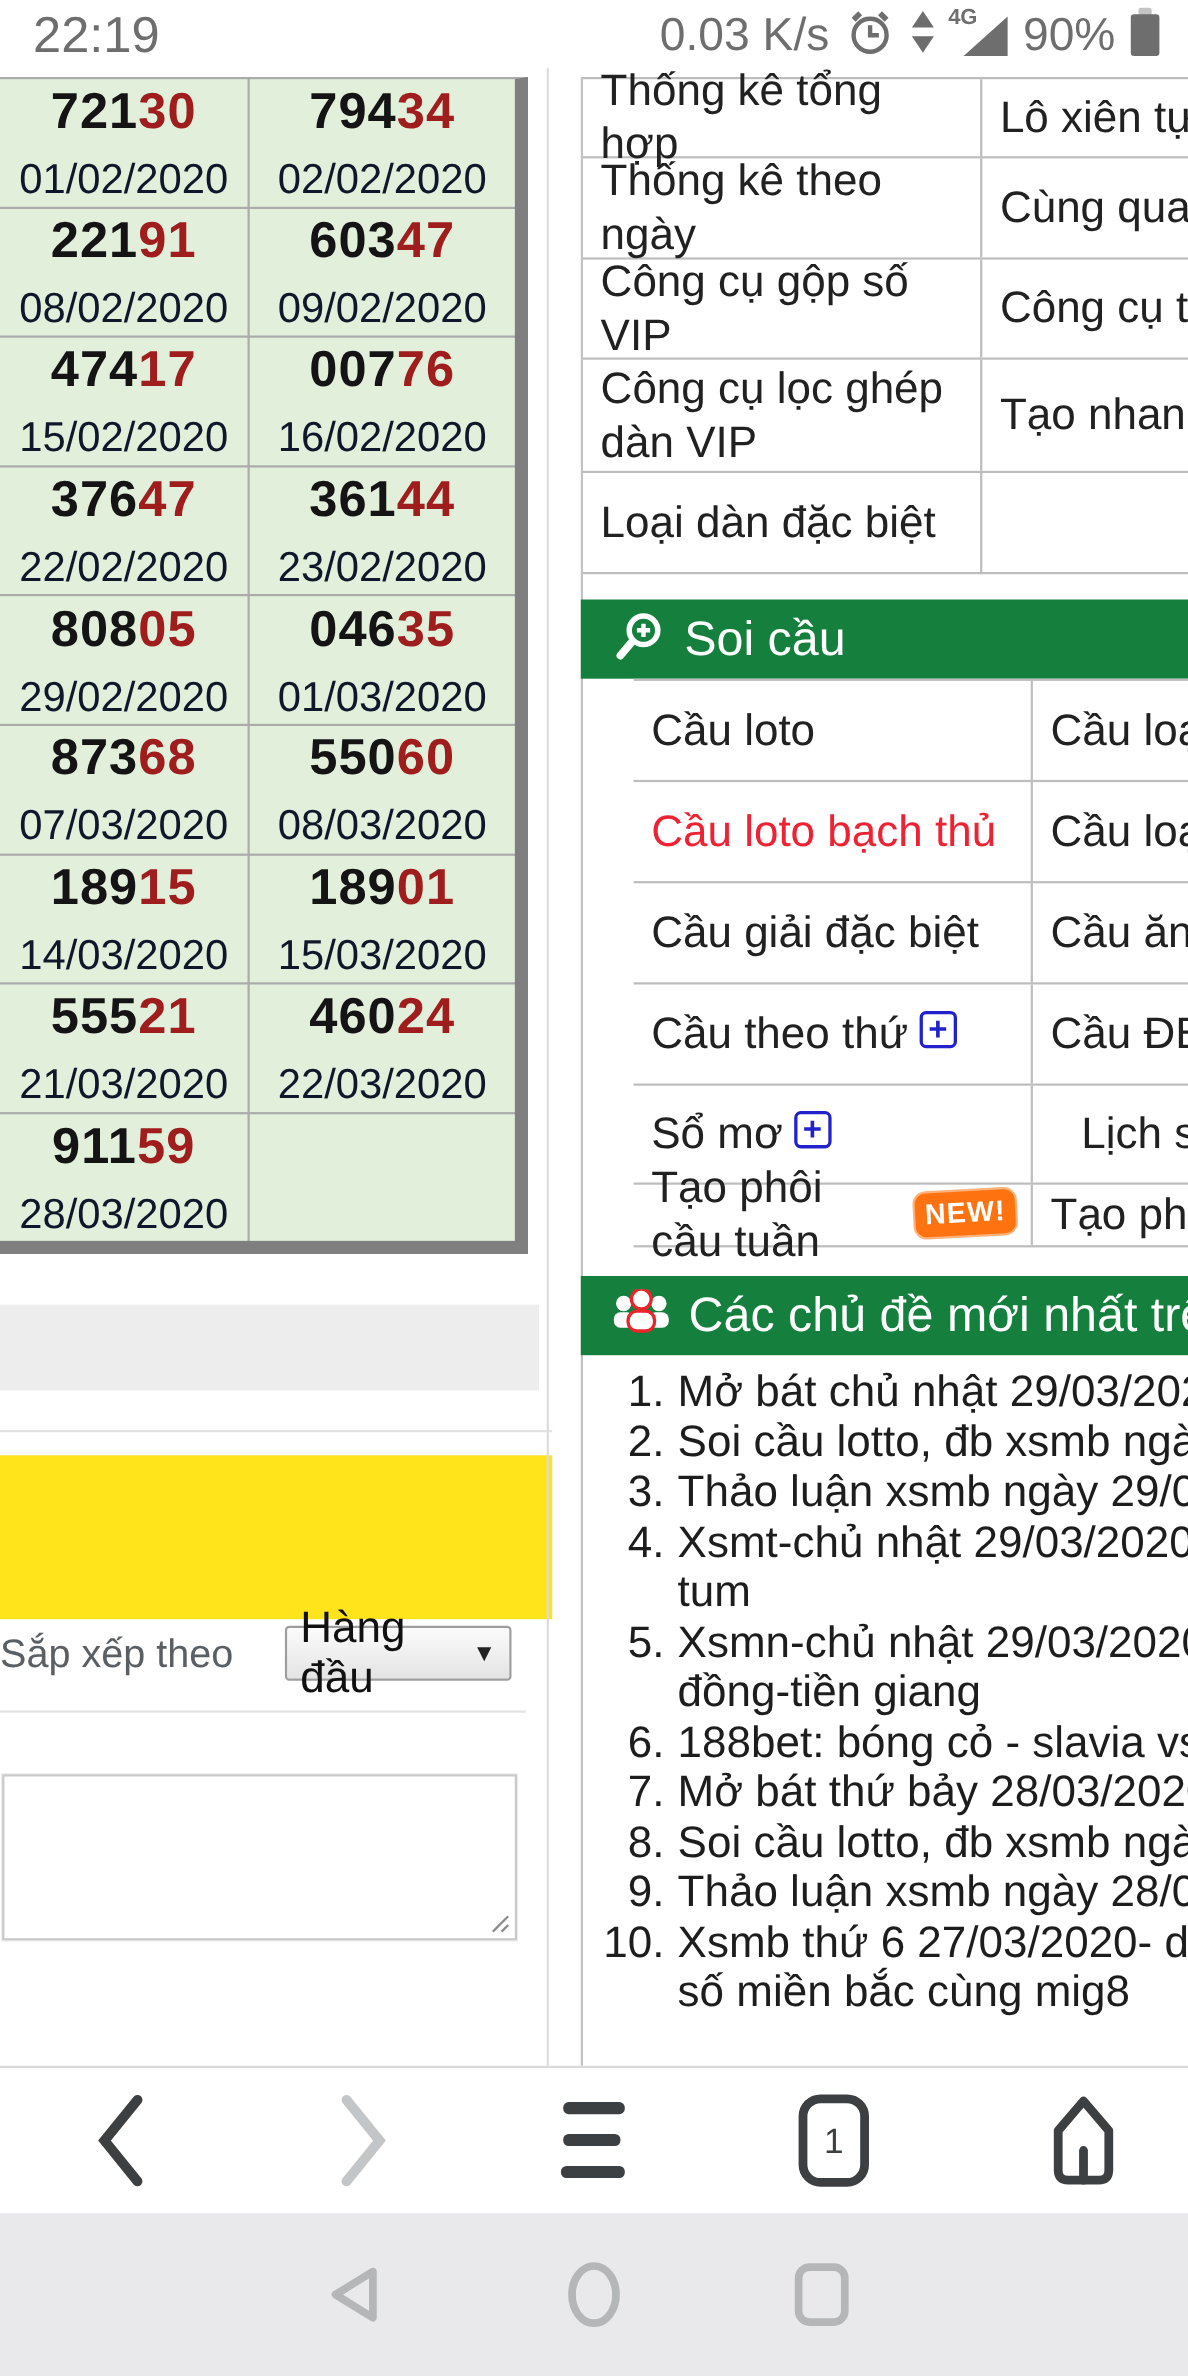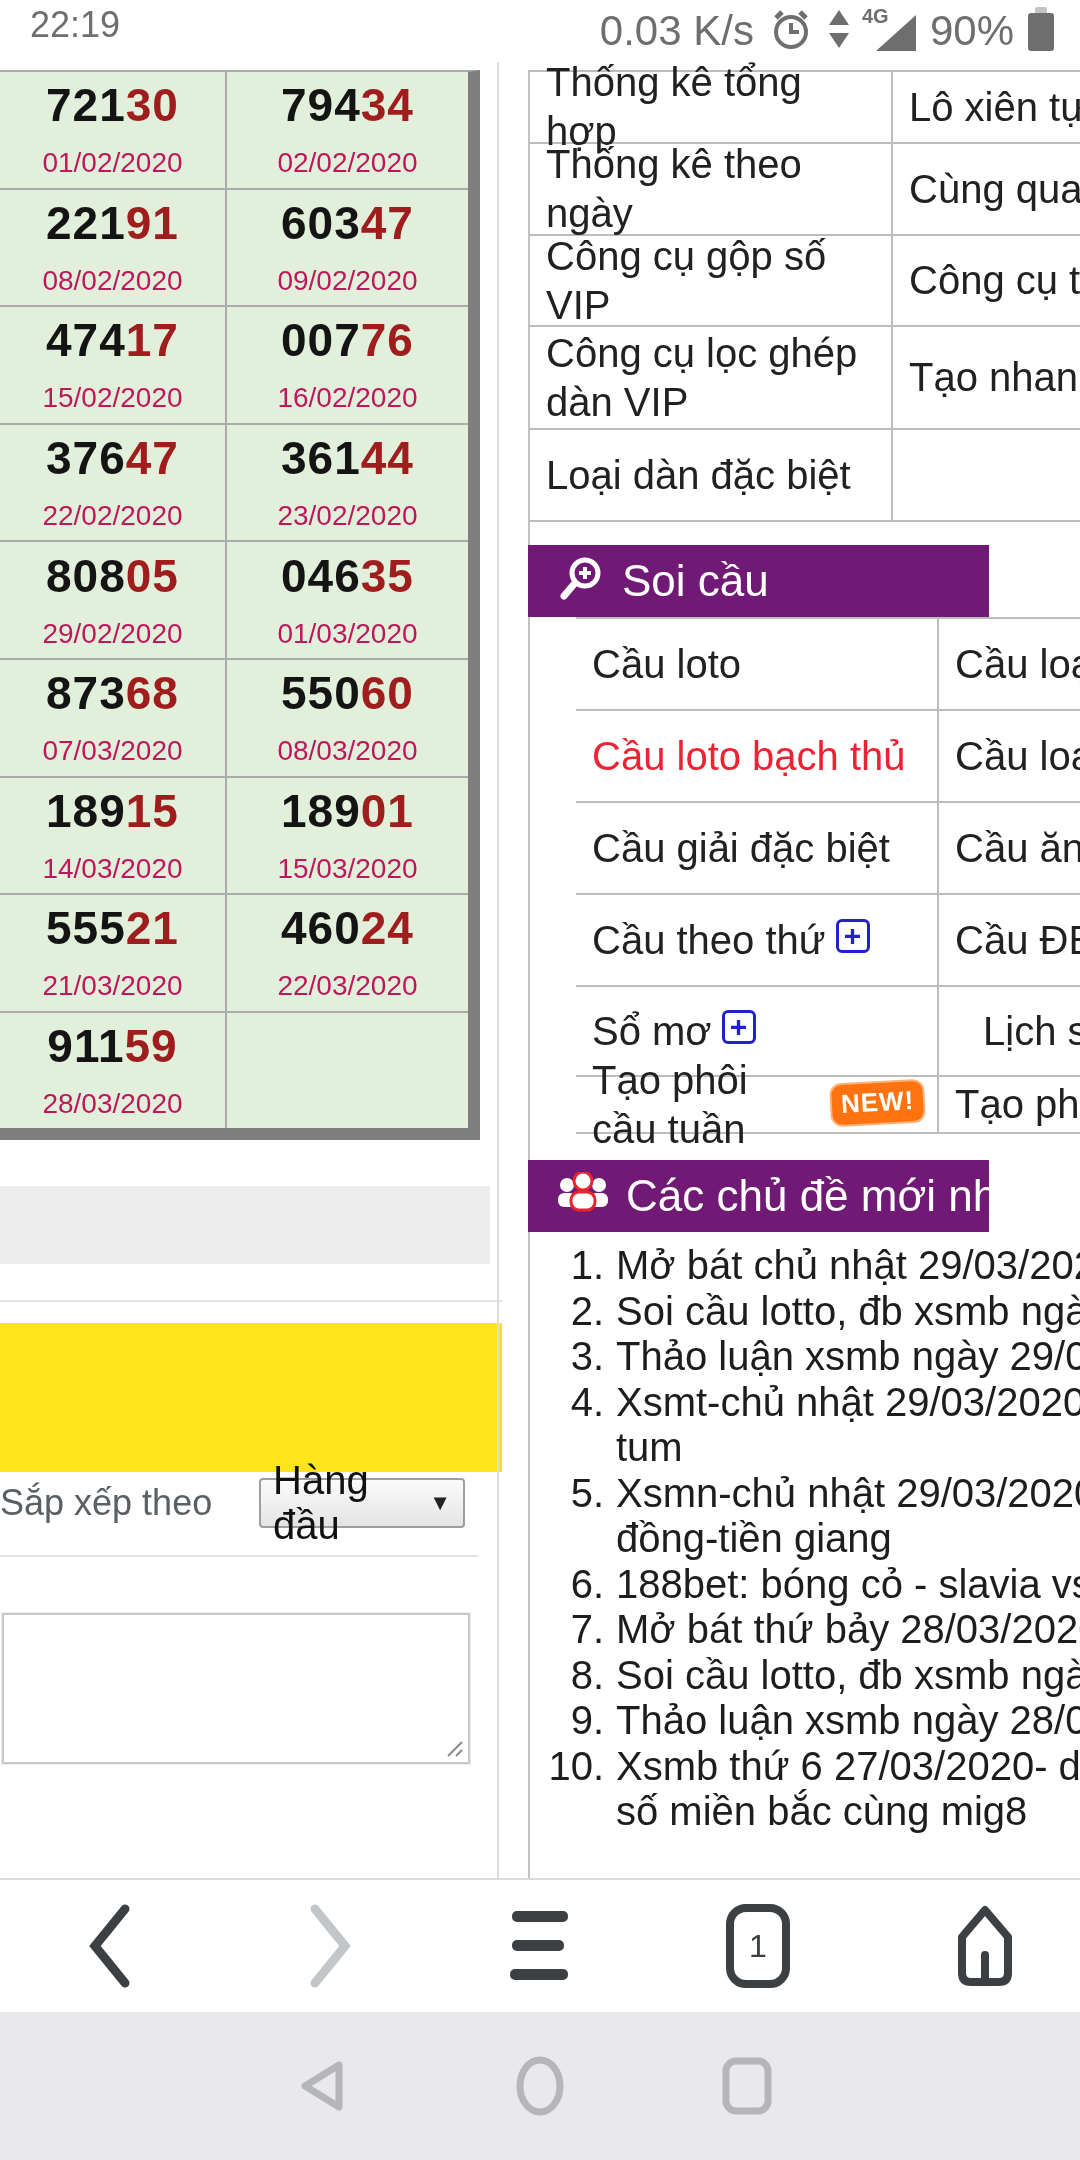--- a/index.html
+++ b/index.html
@@ -1,57 +1,57 @@
 <!DOCTYPE html>
 <html><head>
 <meta charset="utf-8">
 <style>
   html,body{margin:0;padding:0;}
   body{width:1080px;height:2160px;overflow:hidden;background:#fff;
        font-family:"Liberation Sans","DejaVu Sans",sans-serif;position:relative;}
   .abs{position:absolute;}
   
   .status-bar{left:0;top:0;width:1080px;height:62px;background:#fff;color:#6e6e6e;}
-  .sb-time{left:30px;top:4px;font-size:36px;}
+  .sb-time{left:30px;top:4px;font-size:46px;}
   .sb-right{right:26px;top:0;height:62px;display:flex;align-items:center;gap:14px;color:#6e6e6e;}
   .sb-speed,.sb-pct{font-size:42px;}
   .sig-wrap{position:relative;width:52px;height:44px;}
   .sig-4g{position:absolute;left:-2px;top:-4px;font-size:20px;font-weight:700;color:#6e6e6e;}
   .sig-tri{position:absolute;right:0;bottom:2px;width:0;height:0;border-left:40px solid transparent;border-bottom:36px solid #6e6e6e;}
   .battery{position:relative;width:26px;height:40px;margin-top:4px;}
   .batt-nub{position:absolute;left:7px;top:-6px;width:12px;height:7px;background:#c4c4c4;border-radius:2px;}
   .batt-body{position:absolute;left:0;top:0;width:26px;height:38px;background:#6e6e6e;border-radius:3px;}
   
   .lotto{left:0;top:70px;border-top:2px solid #ababab;border-right:12px solid #7f7f7f;border-bottom:12px solid #7f7f7f;
          background:#ababab;display:grid;grid-template-columns:225px 241px;grid-auto-rows:115.6px;gap:2px;width:468px;}
   .lotto-cell{background:#e2efdb;display:flex;flex-direction:column;align-items:center;justify-content:center;gap:5px;}
   .lotto-num{font-size:46px;font-weight:700;color:#141414;letter-spacing:1px;line-height:1;}
   .lotto-num .red{color:#a01d1d;}
-  .lotto-date{font-size:28px;color:#be185d;line-height:1;margin-top:16px;}
+  .lotto-date{font-size:38px;color:#0f172a;line-height:1;margin-top:16px;}
   
   .gray-bar{left:0;top:1186px;width:490px;height:78px;background:#ededed;}
   .hline{background:#e2e2e2;height:2px;}
   .yellow-ad{left:0;top:1323px;width:502px;height:149px;background:#ffe41c;}
   .sort-label{left:0;top:1478px;width:247px;height:50px;line-height:50px;text-align:left;font-size:36px;color:#5a5f64;}
   .select-box{left:259px;top:1478px;width:206px;height:50px;border:2px solid #9e9e9e;border-radius:4px;
       background:linear-gradient(#fbfbfb,#e4e4e4);display:flex;align-items:center;padding:0 12px;box-sizing:border-box;}
   .select-box .val{font-size:40px;color:#111;flex:1;}
   .select-box .arr{font-size:22px;color:#222;}
   .ta{left:2px;top:1613px;width:464px;height:147px;border:2px solid #c9c9c9;background:#fff;box-shadow:0 0 0 1px #ececec;}
   .ta svg{position:absolute;right:2px;bottom:2px;}
   .vdiv{left:497px;top:62px;width:2px;height:1816px;background:#dcdcdc;}
   .rp-border{left:528px;top:70px;width:2px;height:1808px;background:#c2c2c2;}
   .bottom-line{left:0;top:1878px;width:1080px;height:2px;background:#dadada;}
   
   .menu-table{left:530px;top:70px;width:550px;border-top:2px solid #bdbdbd;}
   .m-row{display:flex;border-bottom:2px solid #bdbdbd;}
   .m-left{width:363px;border-right:2px solid #bdbdbd;display:flex;align-items:center;padding:0 14px 0 16px;box-sizing:border-box;}
   .m-right{flex:1;display:flex;align-items:center;padding-left:16px;white-space:nowrap;overflow:hidden;}
   .m-txt{font-size:40px;color:#212121;line-height:1.22;}
-  .red-hdr{left:528px;width:461px;height:72px;background:#701a75;display:flex;align-items:center;padding-left:28px;gap:16px;box-sizing:border-box;}
+  .red-hdr{left:528px;width:552px;height:72px;background:#15803d;display:flex;align-items:center;padding-left:28px;gap:16px;box-sizing:border-box;}
   .red-hdr .hl{color:#fff;font-size:44px;white-space:nowrap;}
   .plus-box{display:inline-flex;width:28px;height:28px;border:3px solid #2222cc;border-radius:6px;color:#2222cc;
       align-items:center;justify-content:center;font-size:30px;font-weight:700;margin-left:10px;position:relative;top:-4px;line-height:1;}
   .new-badge{display:inline-block;background:#ff7210;color:#fff;font-size:26px;font-weight:800;padding:4px 9px 5px;
       border-radius:10px;margin-left:12px;transform:rotate(-3deg);letter-spacing:1px;box-shadow:0 0 0 2px #ffb27a;position:relative;top:-2px;}
   .red-link{color:#ee2233 !important;}
   
   .forum{left:530px;top:1243px;width:560px;}
   .f-item{display:flex;}
   .f-num{min-width:74px;text-align:right;margin-right:12px;font-size:40px;color:#1d1d1d;line-height:45.5px;}

